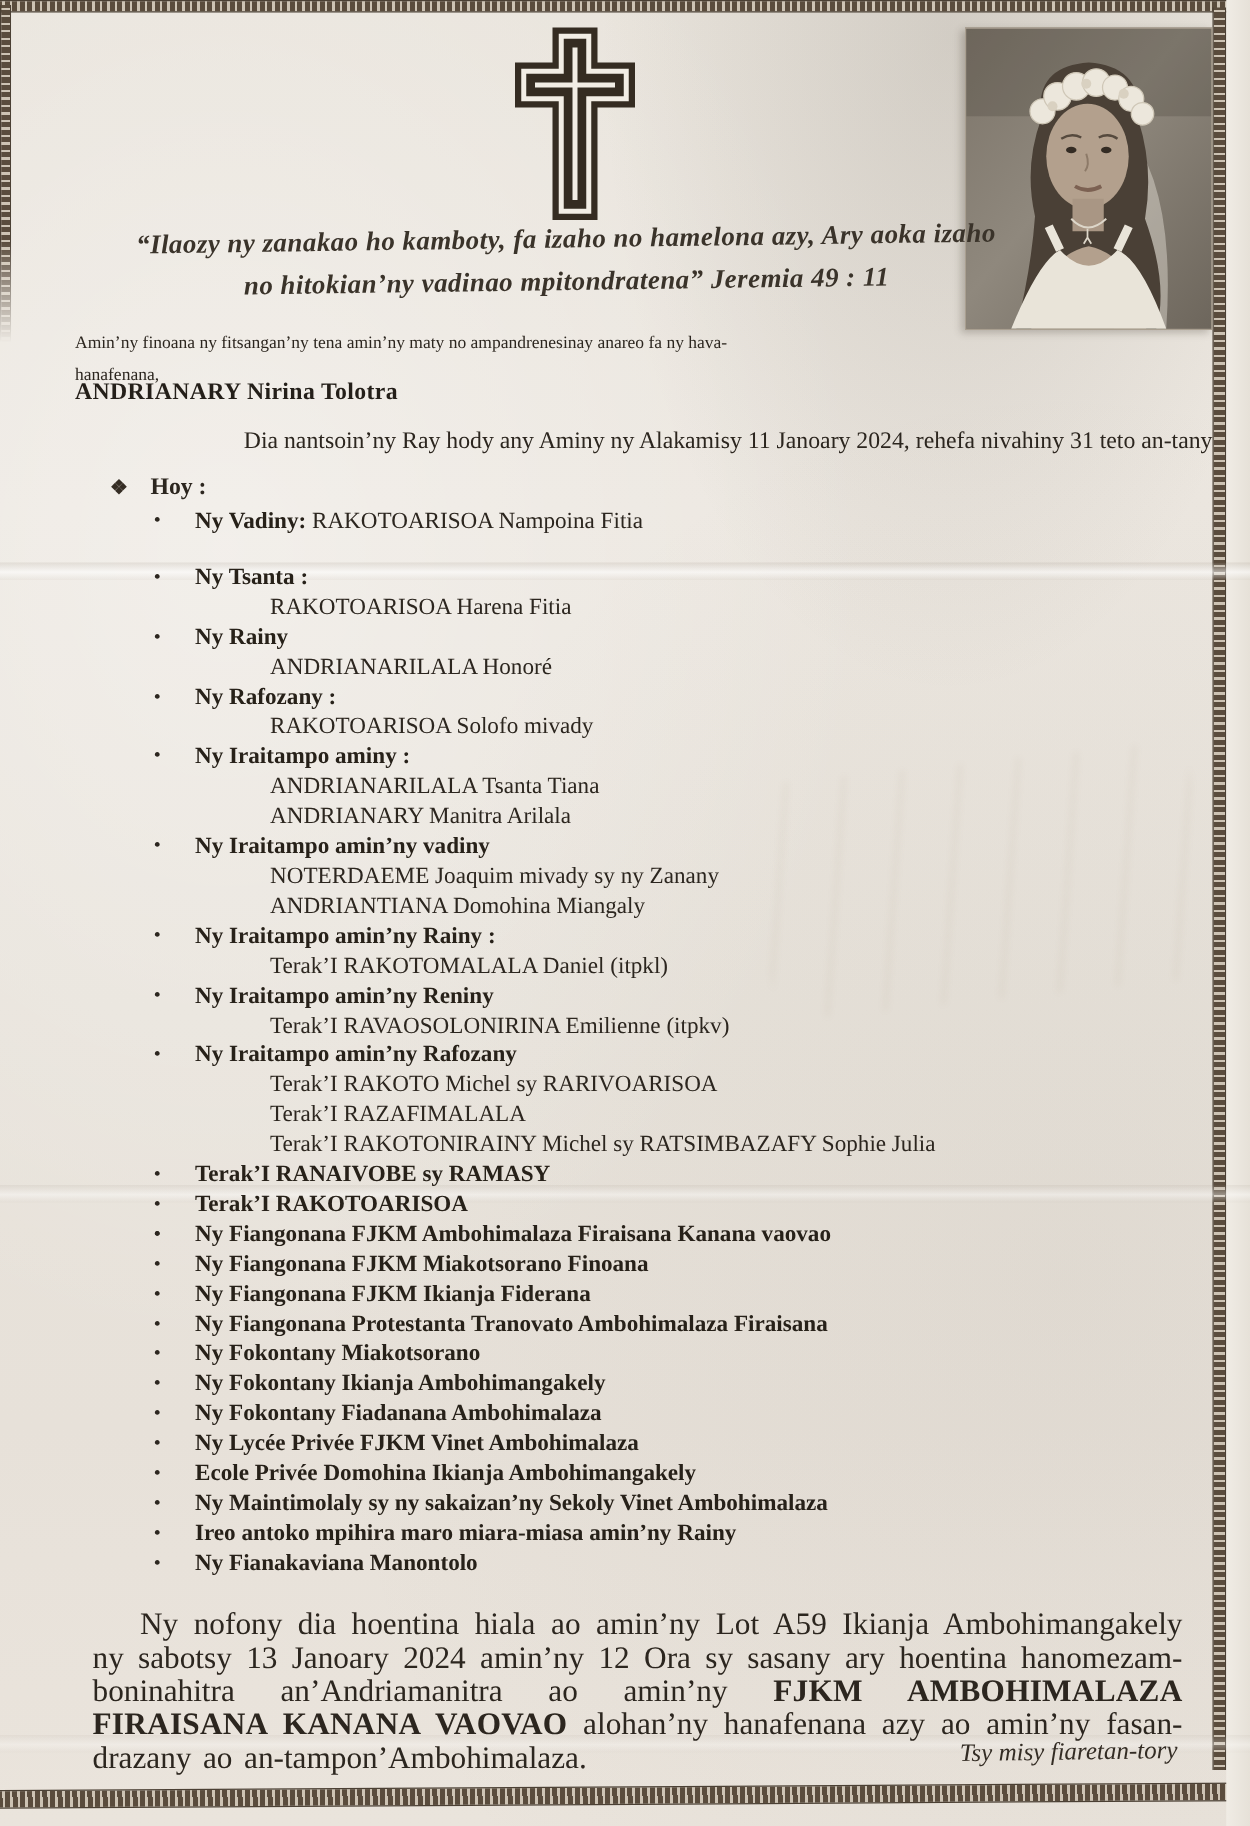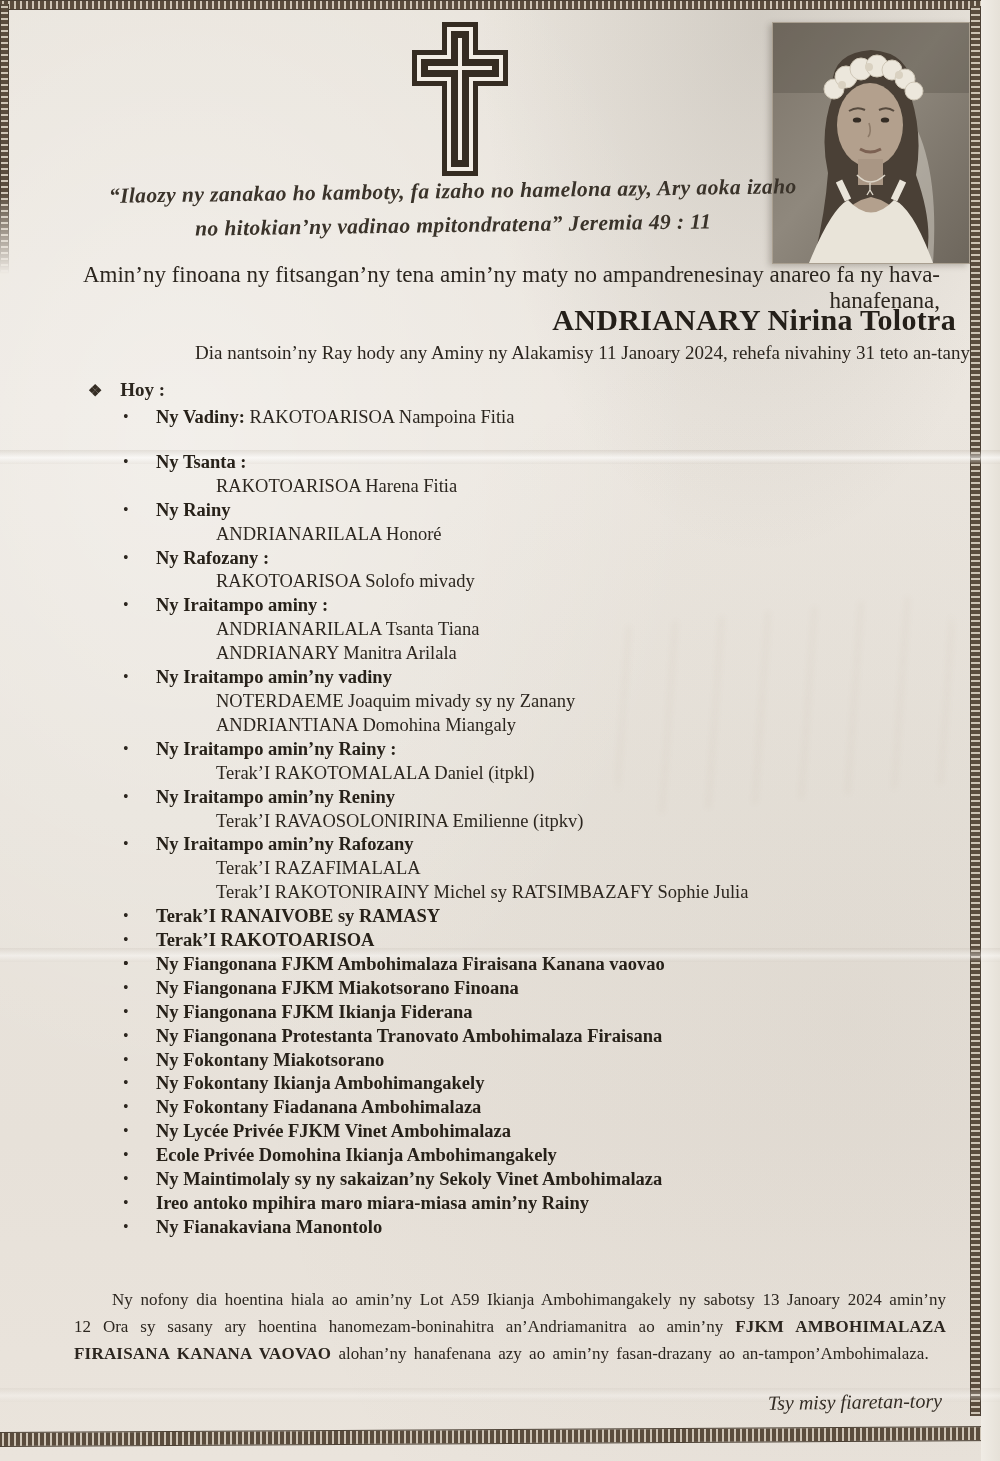--- a/index.html
+++ b/index.html
@@ -35,36 +35,36 @@
   
   .cross{position:absolute;left:408px;top:20px;width:104px;height:158px;}
   
   .photo{position:absolute;left:772px;top:22px;width:196px;height:240px;
     border:1px solid #a99f90;box-shadow:-3px 2px 6px rgba(70,62,50,.28);background:#837b70;}
   .photo svg{display:block;}
   
   .quote{position:absolute;left:58px;top:174px;width:790px;text-align:center;
     font-style:italic;font-weight:600;font-size:21.5px;line-height:34px;color:#3a332a;
     transform:rotate(-.8deg);letter-spacing:.4px;}
-  .intro{position:absolute;left:60px;top:262px;width:880px;text-align:right;
-    font-size:23px;line-height:26px;}
-  .name{position:absolute;left:76px;top:303px;width:880px;text-align:right;
-    font-size:30px;font-weight:bold;letter-spacing:.3px;color:#241f19;}
+  .intro{position:absolute;left:60px;top:262px;width:880px;text-align:left;
+    font-size:14px;line-height:26px;}
+  .name{position:absolute;left:60px;top:303px;width:880px;text-align:left;
+    font-size:19px;font-weight:bold;letter-spacing:.3px;color:#241f19;}
   .dateline{position:absolute;left:30px;top:342px;width:940px;text-align:right;font-size:19px;}
   
   .hoy{position:absolute;left:88px;top:379px;font-size:19px;font-weight:bold;}
   .hoy .marker{font-size:16px;margin-right:18px;color:#352d24;}
   .family-list{position:absolute;left:120px;top:406px;width:852px;font-size:18.5px;}
   .li-row{position:relative;padding-left:36px;line-height:23.9px;}
   .li-row .bullet{position:absolute;left:3px;top:-1px;font-size:16px;}
   .li-row b{font-weight:bold;color:#272119;}
   .li-sub{padding-left:96px;line-height:23.9px;}
   .gap{margin-top:21px;}
   
-  .closing{position:absolute;left:74px;top:1287px;width:872px;font-size:17px;
+  .closing{position:absolute;left:74px;top:1287px;width:872px;font-size:25px;
     line-height:26.8px;text-align:justify;text-indent:38px;word-spacing:3px;}
   .closing b{font-weight:bold;letter-spacing:.2px;}
   .footer-note{position:absolute;left:0;top:1396px;right:58px;text-align:right;
     font-style:italic;font-size:20px;transform:rotate(-.8deg);color:#332c24;}
 </style>
 </head>
 <body>
 
 <div class="page">
 
@@ -172,20 +172,21 @@
       <div class="li-sub">ANDRIANARILALA Tsanta Tiana</div>
       <div class="li-sub">ANDRIANARY Manitra Arilala</div>
       <div class="li-row"><span class="bullet">•</span><b>Ny Iraitampo amin’ny vadiny</b><span></span></div>
       <div class="li-sub">NOTERDAEME Joaquim mivady sy ny Zanany</div>
       <div class="li-sub">ANDRIANTIANA Domohina Miangaly</div>
       <div class="li-row"><span class="bullet">•</span><b>Ny Iraitampo amin’ny Rainy :</b><span></span></div>
       <div class="li-sub">Terak’I RAKOTOMALALA Daniel (itpkl)</div>
       <div class="li-row"><span class="bullet">•</span><b>Ny Iraitampo amin’ny Reniny</b><span></span></div>
       <div class="li-sub">Terak’I RAVAOSOLONIRINA Emilienne (itpkv)</div>
       <div class="li-row"><span class="bullet">•</span><b>Ny Iraitampo  amin’ny Rafozany</b><span></span></div>
+      <div class="li-sub">Terak’I RAKOTO Michel sy RARIVOARISOA</div>
       <div class="li-sub">Terak’I RAZAFIMALALA</div>
       <div class="li-sub">Terak’I RAKOTONIRAINY Michel sy RATSIMBAZAFY Sophie Julia</div>
       <div class="li-row"><span class="bullet">•</span><b>Terak’I RANAIVOBE sy RAMASY</b><span></span></div>
       <div class="li-row"><span class="bullet">•</span><b>Terak’I RAKOTOARISOA</b><span></span></div>
       <div class="li-row"><span class="bullet">•</span><span></span></div>
       <div class="li-row"><span class="bullet">•</span><b>Ny Fiangonana FJKM Ambohimalaza Firaisana Kanana vaovao</b><span></span></div>
       <div class="li-row"><span class="bullet">•</span><b>Ny Fiangonana FJKM Miakotsorano Finoana</b><span></span></div>
       <div class="li-row"><span class="bullet">•</span><b>Ny Fiangonana FJKM Ikianja Fiderana</b><span></span></div>
       <div class="li-row"><span class="bullet">•</span><b>Ny Fiangonana Protestanta Tranovato Ambohimalaza Firaisana</b><span></span></div>
       <div class="li-row"><span class="bullet">•</span><b>Ny Fokontany Miakotsorano</b><span></span></div>

